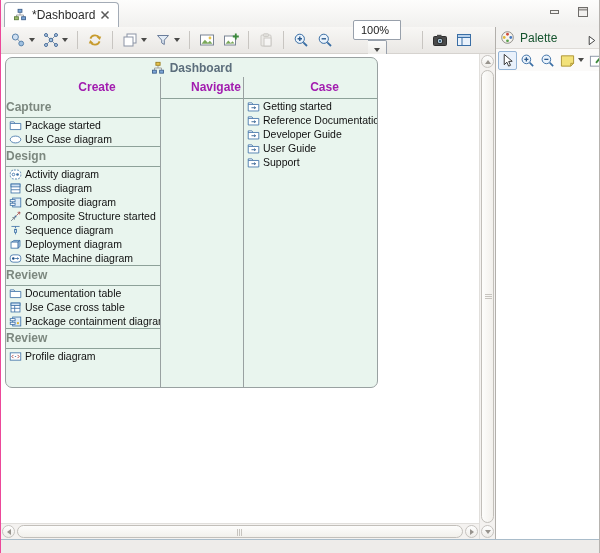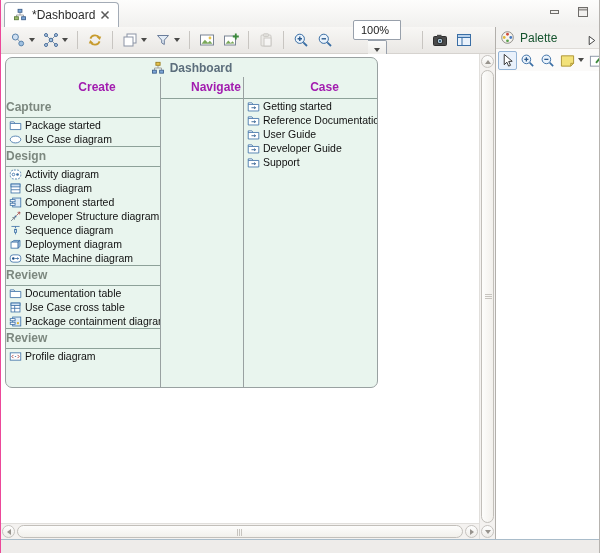--- a/index.html
+++ b/index.html
@@ -333,31 +333,31 @@
               <span class="dash-item-label">Class diagram</span>
             </div>
             <div class="dash-item">
               <span class="icon">
                 <svg viewBox="0 0 16 16">
                   <rect x="4.5" y="2.5" width="10" height="11" fill="#dcebf7" stroke="#3a6ea5"></rect>
                   <rect x="1.5" y="4.5" width="6" height="2.6" fill="#fff" stroke="#3a6ea5"></rect>
                   <rect x="1.5" y="8.9" width="6" height="2.6" fill="#fff" stroke="#3a6ea5"></rect>
                 </svg>
               </span>
-              <span class="dash-item-label">Component started</span>
+              <span class="dash-item-label">Composite diagram</span>
             </div>
             <div class="dash-item">
               <span class="icon">
                 <svg viewBox="0 0 16 16">
                   <path d="M2.5 13.5L7 9M7 9l-3 .5M7 9l-.5 3" stroke="#707a88" fill="none"></path>
                   <path d="M13.5 2.5L9 7M13.5 2.5l-3 .5M13.5 2.5l-.5 3" stroke="#a84a4a" fill="none"></path>
                   <circle cx="8" cy="8" r="1.2" fill="#4a6e9a"></circle>
                 </svg>
               </span>
-              <span class="dash-item-label">Developer Structure diagram</span>
+              <span class="dash-item-label">Composite Structure started</span>
             </div>
             <div class="dash-item">
               <span class="icon">
                 <svg viewBox="0 0 16 16">
                   <line x1="3" y1="3" x2="13" y2="3" stroke="#3a6ea5"></line>
                   <line x1="8" y1="3" x2="8" y2="13.5" stroke="#3a6ea5" stroke-dasharray="2.2 1.6"></line>
                   <rect x="6.9" y="6.5" width="2.2" height="4" fill="#cfe2f3" stroke="#3a6ea5"></rect>
                 </svg>
               </span>
               <span class="dash-item-label">Sequence diagram</span>
@@ -457,31 +457,31 @@
               <span class="dash-item-label">Reference Documentation</span>
             </div>
             <div class="dash-item">
               <span class="icon">
                 <svg viewBox="0 0 16 16">
                   <path d="M1.5 5.5v-2h4.5l1.5 2h7v8h-13z" fill="#fff" stroke="#3a6ea5"></path>
                   <path d="M1.5 5.5h6" stroke="#3a6ea5"></path>
                   <path d="M5.5 9.5h5M10.5 9.5l-1.7-1.4M10.5 9.5l-1.7 1.4" stroke="#1c4f86" fill="none"></path>
                 </svg>
               </span>
+              <span class="dash-item-label">Developer Guide</span>
+            </div>
+            <div class="dash-item">
+              <span class="icon">
+                <svg viewBox="0 0 16 16">
+                  <path d="M1.5 5.5v-2h4.5l1.5 2h7v8h-13z" fill="#fff" stroke="#3a6ea5"></path>
+                  <path d="M1.5 5.5h6" stroke="#3a6ea5"></path>
+                  <path d="M5.5 9.5h5M10.5 9.5l-1.7-1.4M10.5 9.5l-1.7 1.4" stroke="#1c4f86" fill="none"></path>
+                </svg>
+              </span>
               <span class="dash-item-label">User Guide</span>
-            </div>
-            <div class="dash-item">
-              <span class="icon">
-                <svg viewBox="0 0 16 16">
-                  <path d="M1.5 5.5v-2h4.5l1.5 2h7v8h-13z" fill="#fff" stroke="#3a6ea5"></path>
-                  <path d="M1.5 5.5h6" stroke="#3a6ea5"></path>
-                  <path d="M5.5 9.5h5M10.5 9.5l-1.7-1.4M10.5 9.5l-1.7 1.4" stroke="#1c4f86" fill="none"></path>
-                </svg>
-              </span>
-              <span class="dash-item-label">Developer Guide</span>
             </div>
             <div class="dash-item">
               <span class="icon">
                 <svg viewBox="0 0 16 16">
                   <path d="M1.5 5.5v-2h4.5l1.5 2h7v8h-13z" fill="#fff" stroke="#3a6ea5"></path>
                   <path d="M1.5 5.5h6" stroke="#3a6ea5"></path>
                   <path d="M5.5 9.5h5M10.5 9.5l-1.7-1.4M10.5 9.5l-1.7 1.4" stroke="#1c4f86" fill="none"></path>
                 </svg>
               </span>
               <span class="dash-item-label">Support</span>

